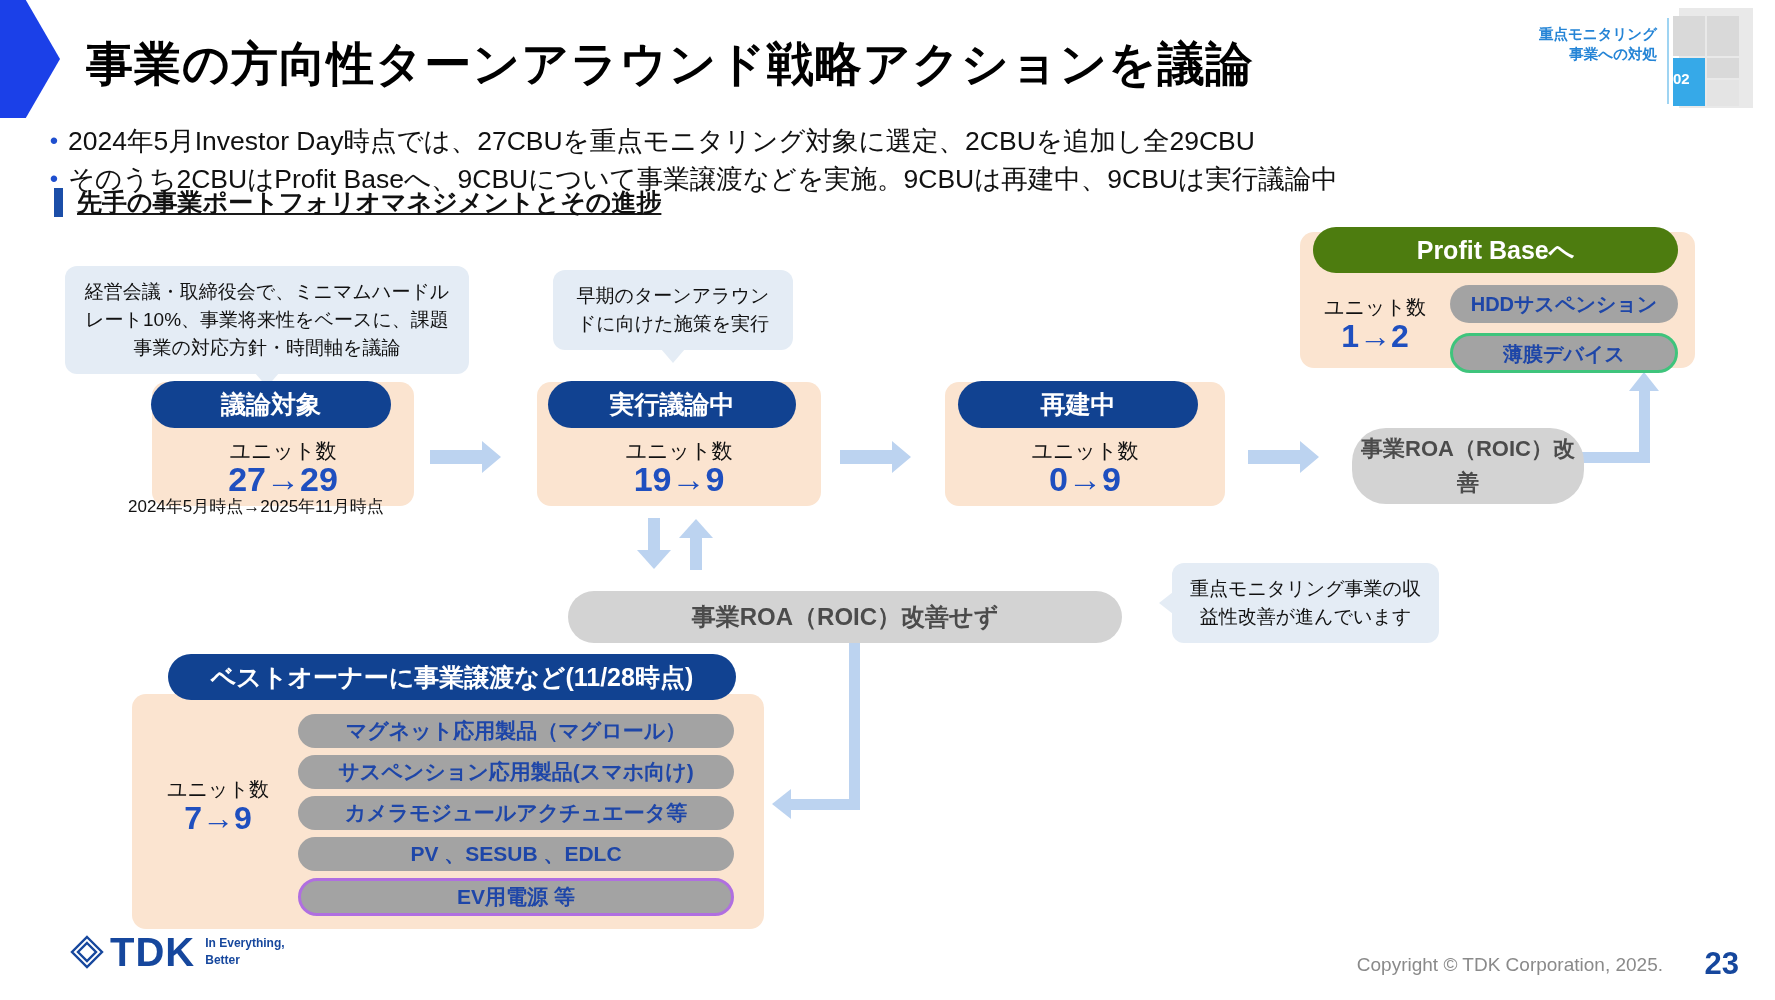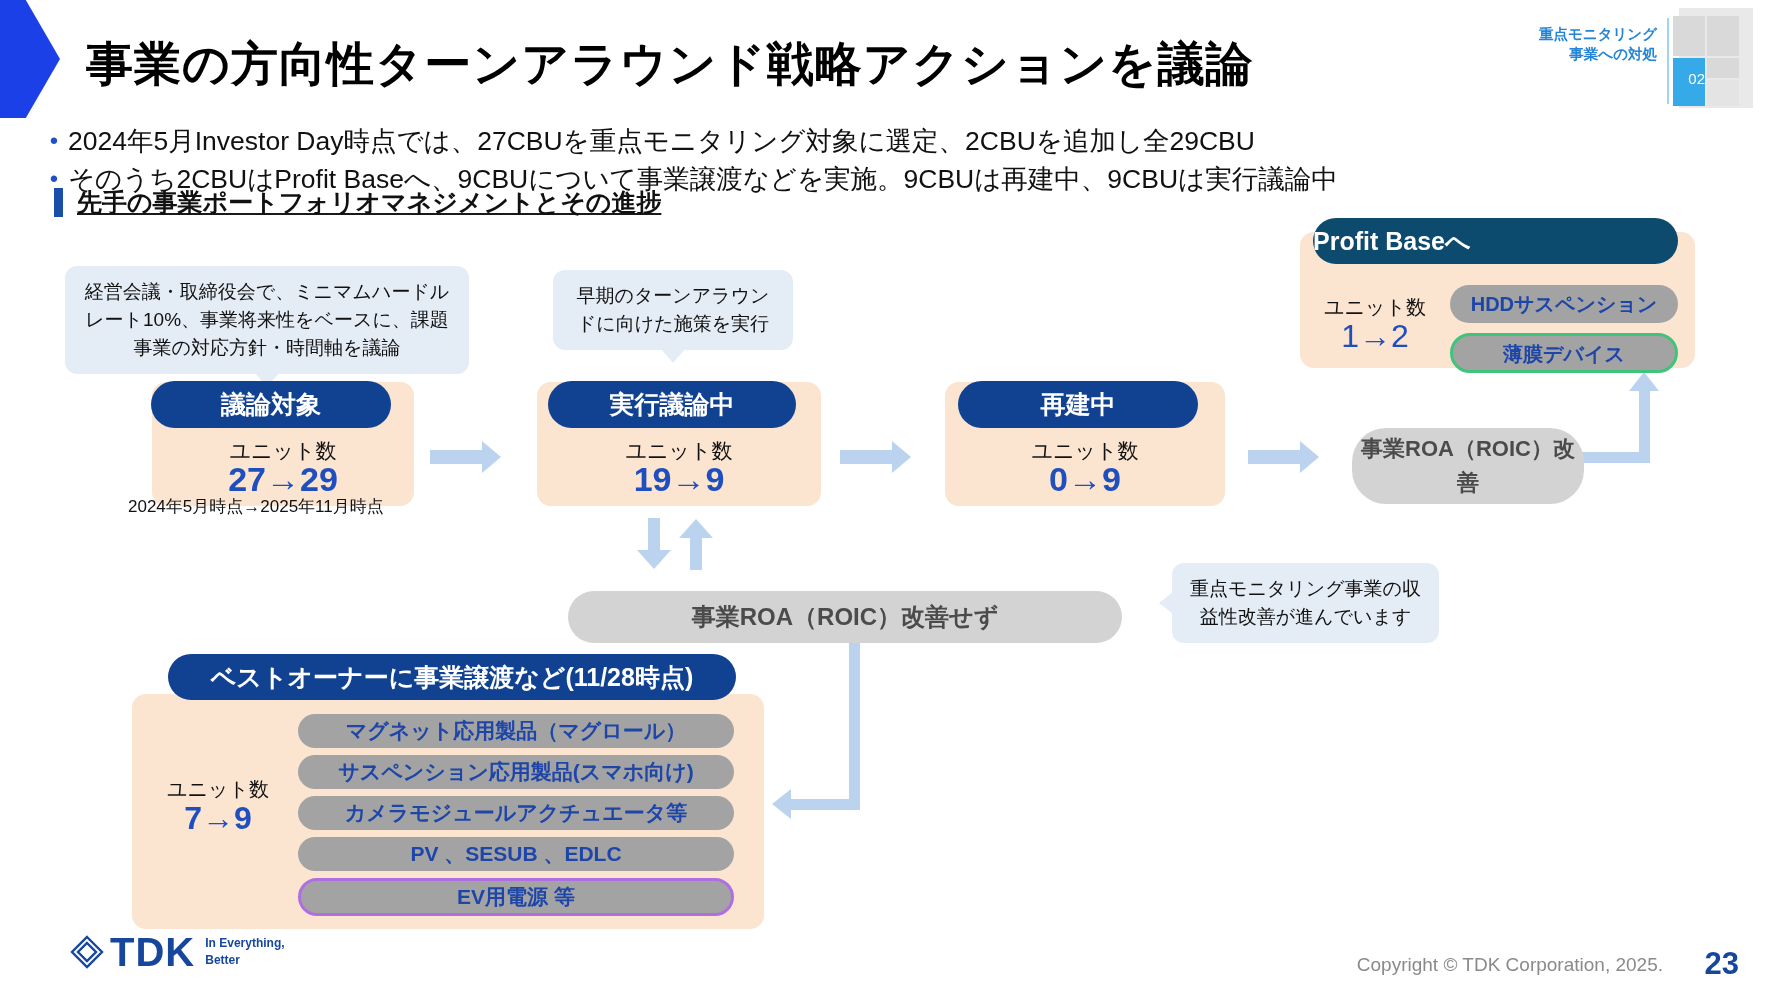--- a/index.html
+++ b/index.html
@@ -95,23 +95,23 @@
   .sec-cell.c1 { left: 6px;  top: 8px;  width: 32px; height: 40px; }
   .sec-cell.c2 { left: 40px; top: 8px;  width: 32px; height: 40px; }
   .sec-cell.c3 { left: 6px;  top: 50px; width: 32px; height: 48px; background: #36a9e8; }
   .sec-cell.c4 { left: 40px; top: 50px; width: 32px; height: 20px; }
   .sec-cell.c5 { left: 40px; top: 72px; width: 32px; height: 26px; background: #e4e4e4; }
   .sec-num {
     position: absolute;
     left: 6px;
     top: 62px;
     width: 32px;
-    text-align: right;
+    text-align: left;
     font-size: 15px;
-    font-weight: normal;
+    font-weight: bold;
     color: #ffffff;
   }
   .sec-arrow-v {
     position: absolute;
     left: 0px;
     top: 10px;
     width: 2px;
     height: 86px;
     background: #9fd4f2;
   }
@@ -377,47 +377,48 @@
     left: 1300px;
     top: 232px;
     width: 395px;
     height: 136px;
     background: #fbe4d0;
     border-radius: 14px;
   }
   #profit-base-head {
     position: absolute;
     left: 1313px;
-    top: 218px;
+    top: 227px;
     width: 365px;
     height: 46px;
-    background: #0c4a6e;
+    background: #4d7c0f;
     border-radius: 24px;
     color: #ffffff;
     font-size: 25px;
     font-weight: bold;
+    text-align: center;
     line-height: 46px;
   }
   #pb-unit-label {
     position: absolute;
     left: 1310px;
     top: 294px;
     width: 130px;
     text-align: center;
     font-size: 20px;
     color: #111111;
   }
   #pb-unit-value {
     position: absolute;
     left: 1310px;
     top: 318px;
     width: 130px;
     text-align: center;
     font-size: 32px;
-    font-weight: normal;
+    font-weight: bold;
     color: #1f4fbf;
   }
   .item-pill {
     position: absolute;
     background: #a3a3a3;
     border-radius: 20px;
     color: #1e46a8;
     font-weight: bold;
     text-align: center;
     box-sizing: border-box;

